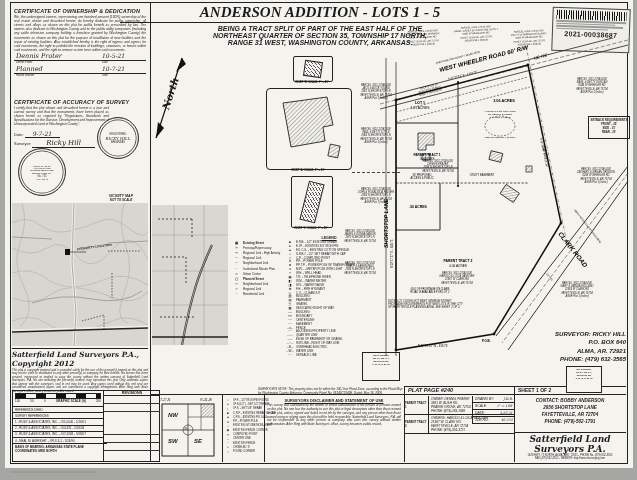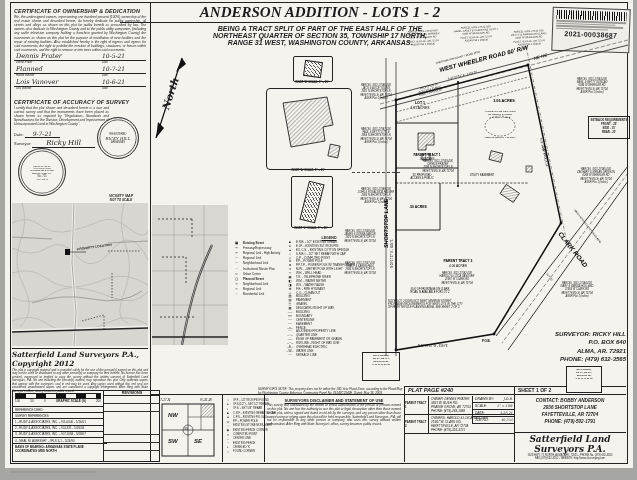--- a/index.html
+++ b/index.html
@@ -37,21 +37,21 @@
 </style>
 </head>
 <body>
 
 <div id="sheet">
   <div id="paper"></div>
   <div class="abs frame" style="left:10px;top:2px;width:616px;height:460px;"></div>
   <div class="vline" style="left:150px;top:2px;height:460px;"></div>
 
   <div class="abs" style="left:120px;top:4px;width:400px;">
-    <div class="c i b" style="font-size:15px;border-bottom:1px solid #222;padding-bottom:1px;font-family:'Liberation Serif',serif;">ANDERSON ADDITION - LOTS 1 - 2</div>
+    <div class="c i b" style="font-size:15px;border-bottom:1px solid #222;padding-bottom:1px;font-family:'Liberation Serif',serif;">ANDERSON ADDITION - LOTS 1 - 5</div>
     <div class="c i b" style="font-size:7px;margin-top:2px;">BEING A TRACT SPLIT OF PART OF THE EAST HALF OF THE</div>
     <div class="c i b" style="font-size:7px;">NORTHEAST QUARTER OF SECTION 35, TOWNSHIP 17 NORTH,</div>
     <div class="c i b" style="font-size:7px;">RANGE 31 WEST, WASHINGTON COUNTY, ARKANSAS.</div>
   </div>
 
   <div class="abs" style="left:552px;top:8px;width:74px;height:40px;border:.8px solid #444;background:#efeee9;transform:rotate(2deg);padding:1px;">
     <div style="height:9px;background:repeating-linear-gradient(90deg,#111 0 1px,transparent 1px 2.4px);margin:1px 2px;"></div>
     <div class="greybar"></div>
     <div class="greybar" style="width:80%;"></div>
     <div class="greybar" style="width:90%;"></div>
@@ -73,27 +73,20 @@
         </div>
 
         <div class="sigrow">
           <span class="script" style="font-size:6.5px;position:absolute;left:2px;top:0;">Planned</span>
           <span class="script" style="font-size:6px;position:absolute;left:88px;top:0;">10-7-21</span>
           <span class="sigline"></span>
           <span class="tt" style="position:absolute;left:2px;top:9px;">Harold Vanover</span>
           <span class="tt" style="position:absolute;left:88px;top:9px;">Date</span>
         </div>
 
-        <div class="sigrow">
-          <span class="script" style="font-size:6.5px;position:absolute;left:2px;top:0;">Lois Vanover</span>
-          <span class="script" style="font-size:6px;position:absolute;left:88px;top:0;">10-6-21</span>
-          <span class="sigline"></span>
-          <span class="tt" style="position:absolute;left:2px;top:9px;">Lois Vanover</span>
-          <span class="tt" style="position:absolute;left:88px;top:9px;">Date</span>
-        </div>
       </div>
   </div>
 
   <div class="abs" style="left:14px;top:99px;width:132px;">
     <div class="head">CERTIFICATE OF ACCURACY OF SURVEY</div>
     <div class="j i" style="font-size:3.3px;line-height:1.25;margin-top:1px;width:95px;">I certify that the plat shown and described herein is a true and correct survey and that the monuments have been placed as shown herein as required by "Regulations, Standards and Specifications for the Division, Development and Improvement of Unincorporated Land in Washington County".</div>
     <div style="margin-top:3px;font-size:4px;">
       <span>Date:</span>
       <span class="script" style="font-size:6px;border-bottom:.6px solid #222;padding:0 8px;">9-7-21</span>
     </div>

